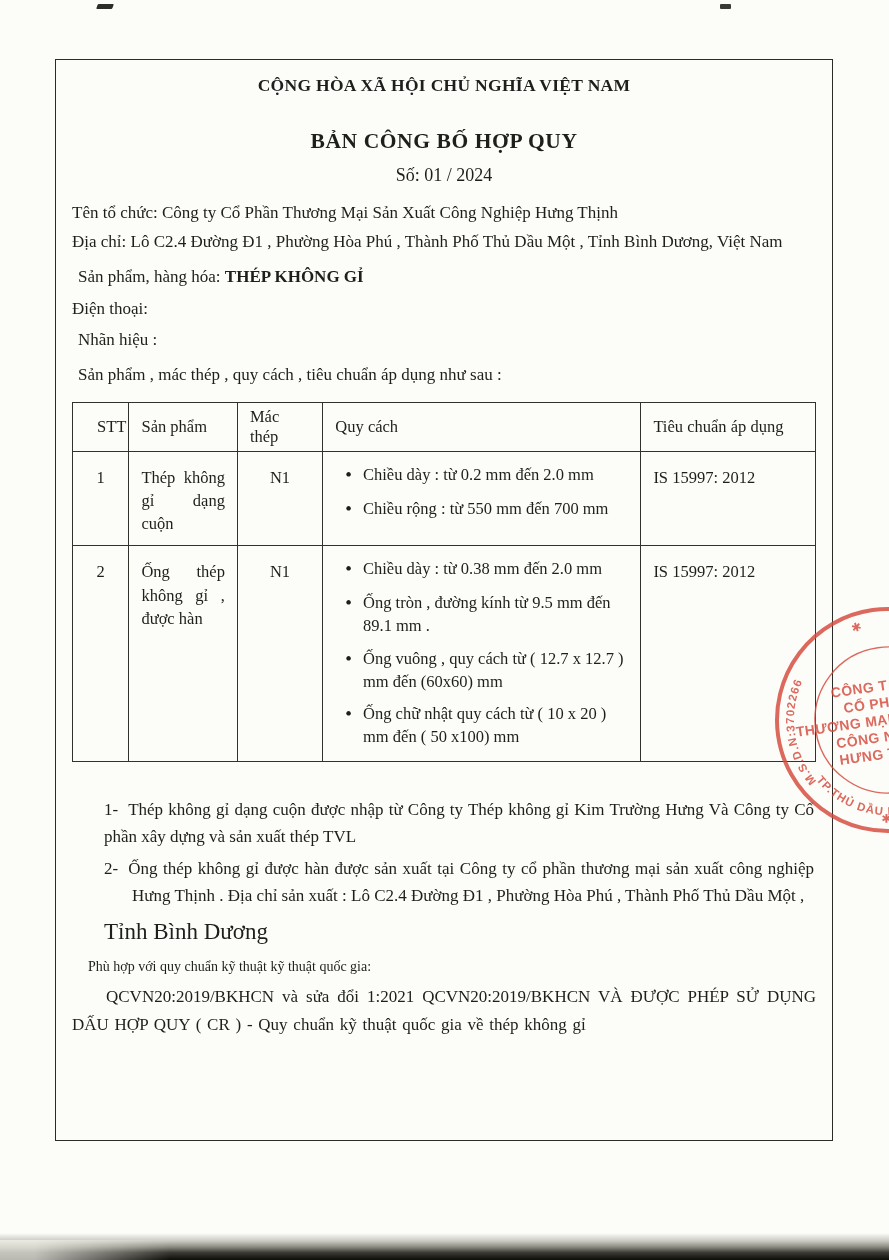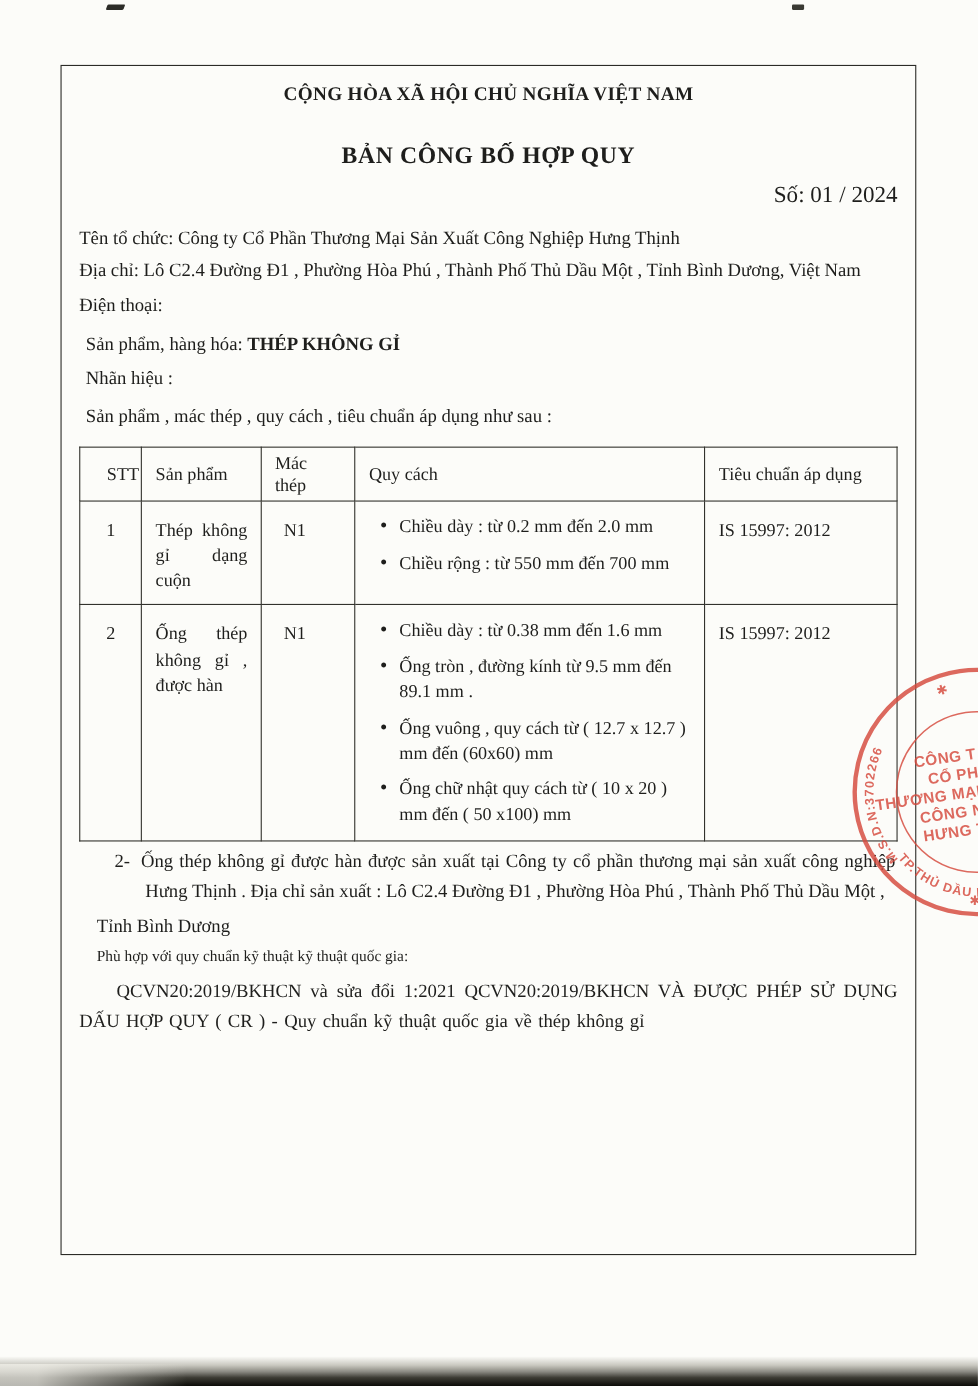--- a/index.html
+++ b/index.html
@@ -26,51 +26,51 @@
   .frame {
     position:absolute; left:55px; top:59px; width:778px; height:1082px;
     border:1.6px solid #2b2b27;
     padding:12px 16px 0 16px;
   }
   .center { text-align:center; }
   .nat-title { font-size:17.5px; font-weight:bold; letter-spacing:.3px; margin-top:3px; }
   .motto-wrap { margin-top:4px; }
   .motto { display:inline-block; font-size:16.5px; font-weight:bold; padding:0 8px 2px 8px; border-bottom:1.7px solid #232320; }
   .doc-title { margin-top:33px; font-size:21.5px; font-weight:bold; letter-spacing:.6px; }
-  .doc-no { margin-top:11px; font-size:21px;text-align:right; }
+  .doc-no { margin-top:11px; font-size:18px; }
 
   .para { font-size:17px; line-height:1.58; }
   .p-org { margin-top:14px; }
   .p-addr { margin-top:2px; }
   .p-phone { margin-top:5px; }
   .p-product { margin-top:8px; padding-left:6px; }
   .p-brand { margin-top:5px; padding-left:6px; }
   .p-intro { margin-top:8px; padding-left:6px; }
   .b { font-weight:bold; }
 
   table.spec { width:100%; border-collapse:collapse; margin-top:13px; font-size:16.5px; }
   .spec th, .spec td { border:1.5px solid #32322d; text-align:left; font-weight:normal; vertical-align:top; }
   .spec thead th { height:40px; vertical-align:middle; padding:4px 12px; }
   .spec thead th.h-stt { text-align:right; padding:4px 2px; }
   .spec td { padding:12px 12px 10px 12px; line-height:1.4; }
   .spec td.c-stt { text-align:center; padding-top:14px; }
   .spec td.c-sp { text-align:justify; padding-top:14px; }
-  .spec td.c-mt { padding-left:20px; padding-top:14px; }
+  .spec td.c-mt { padding-left:32px; padding-top:14px; }
   .spec td.c-tc { padding-top:14px; }
   ul.bullets { list-style:none; }
   ul.bullets li { display:flex; gap:11px; margin-bottom:10px; line-height:1.38; }
   ul.bullets li:last-child { margin-bottom:2px; }
   .dot { flex:0 0 auto; margin-left:10px; }
   .dot::before { content:"•"; font-size:19px; line-height:1.15; }
 
   .note { font-size:17px; line-height:1.62; text-align:justify; margin-left:32px; margin-right:2px; }
   .note-1 { margin-top:34px; }
   .note-2 { margin-top:4px; padding-left:28px; text-indent:-28px; }
   .note .num { margin-right:10px; }
-  .province { font-size:17px; line-height:1.6; margin-top:4px; margin-left:16px;font-family:Liberation Serif, serif; }
+  .province { font-size:23px; line-height:1.6; margin-top:4px; margin-left:32px;font-family:Liberation Serif, serif; }
   .conf-head { font-size:14px; line-height:1.6; margin-top:5px; margin-left:16px; }
   .conf-body { font-size:17px; line-height:1.65; margin-top:5px; text-align:justify; text-indent:34px; word-spacing:1.5px; }
 
   
   .stamp { position:absolute; left:768px; top:600px; width:240px; height:240px; opacity:.82; }
   .stamp text { font-family:"Liberation Sans","DejaVu Sans",sans-serif; font-weight:bold; fill:currentColor; }
   .stamp .line { font-size:14px; letter-spacing:.4px; }
   .stamp .arc { font-size:11.5px; letter-spacing:1px; }
   .stamp .star { font-size:12px; }
 </style>
@@ -82,22 +82,22 @@
 
 <div class="frame">
 
   <div class="center nat-title">CỘNG HÒA XÃ HỘI CHỦ NGHĨA VIỆT NAM</div>
 
   <div class="center doc-title">BẢN CÔNG BỐ HỢP QUY</div>
   <div class="center doc-no">Số: 01 / 2024</div>
 
   <p class="para p-org">Tên tổ chức: Công ty Cổ Phần Thương Mại Sản Xuất Công Nghiệp Hưng Thịnh</p>
   <p class="para p-addr">Địa chỉ: Lô C2.4 Đường Đ1 , Phường Hòa Phú , Thành Phố Thủ Dầu Một , Tỉnh Bình Dương, Việt Nam</p>
+  <p class="para p-product"><span>Sản phẩm, hàng hóa: </span><span class="b">THÉP KHÔNG GỈ</span></p>
   <p class="para p-phone">Điện thoại:</p>
-  <p class="para p-product"><span>Sản phẩm, hàng hóa: </span><span class="b">THÉP KHÔNG GỈ</span></p>
   <p class="para p-brand">Nhãn hiệu :</p>
   <p class="para p-intro">Sản phẩm , mác thép , quy cách , tiêu chuẩn áp dụng như sau :</p>
 
   <table class="spec">
     <colgroup>
       <col style="width:7.6%">
         <col style="width:14.6%">
         <col style="width:11.5%">
         <col style="width:42.8%">
         <col style="width:23.5%">
@@ -131,41 +131,42 @@
         <td class="c-tc">IS 15997: 2012</td>
       </tr>
       <tr>
         <td class="c-stt">2</td>
         <td class="c-sp">Ống thép không gỉ , được hàn</td>
         <td class="c-mt">N1</td>
         <td class="c-qc">
           <ul class="bullets">
             <li>
                 <span class="dot"></span>
-                <span>Chiều dày : từ 0.38 mm đến 1.6 mm</span>
+                <span>Chiều dày : từ 0.38 mm đến 2.0 mm</span>
               </li>
             <li>
                 <span class="dot"></span>
                 <span>Ống tròn , đường kính từ 9.5 mm đến 89.1 mm .</span>
               </li>
             <li>
                 <span class="dot"></span>
                 <span>Ống vuông , quy cách từ ( 12.7 x 12.7 ) mm đến (60x60) mm</span>
               </li>
             <li>
                 <span class="dot"></span>
                 <span>Ống chữ nhật quy cách từ ( 10 x 20 ) mm đến ( 50 x100) mm</span>
               </li>
           </ul>
         </td>
         <td class="c-tc">IS 15997: 2012</td>
       </tr>
     </tbody>
   </table>
 
+  <p class="note note-1"><span class="num">1-</span><span>Thép không gỉ dạng cuộn được nhập từ Công ty Thép không gỉ Kim Trường Hưng Và Công ty Cổ phần xây dựng và sản xuất thép TVL</span></p>
   <p class="note note-2"><span class="num">2-</span><span>Ống thép không gỉ được hàn được sản xuất tại Công ty cổ phần thương mại sản xuất công nghiệp Hưng Thịnh . Địa chỉ sản xuất : Lô C2.4 Đường Đ1 , Phường Hòa Phú , Thành Phố Thủ Dầu Một ,</span></p>
 
   <p class="province">Tỉnh Bình Dương</p>
   <p class="conf-head">Phù hợp với quy chuẩn kỹ thuật kỹ thuật quốc gia:</p>
   <p class="conf-body">QCVN20:2019/BKHCN và sửa đổi 1:2021 QCVN20:2019/BKHCN VÀ ĐƯỢC PHÉP SỬ DỤNG DẤU HỢP QUY ( CR ) -  Quy chuẩn kỹ thuật quốc gia về thép không gỉ</p>
 
 </div>
 
 <svg class="stamp" viewBox="0 0 240 240" aria-hidden="true" style="color: rgb(214, 74, 61);">
   <defs>

